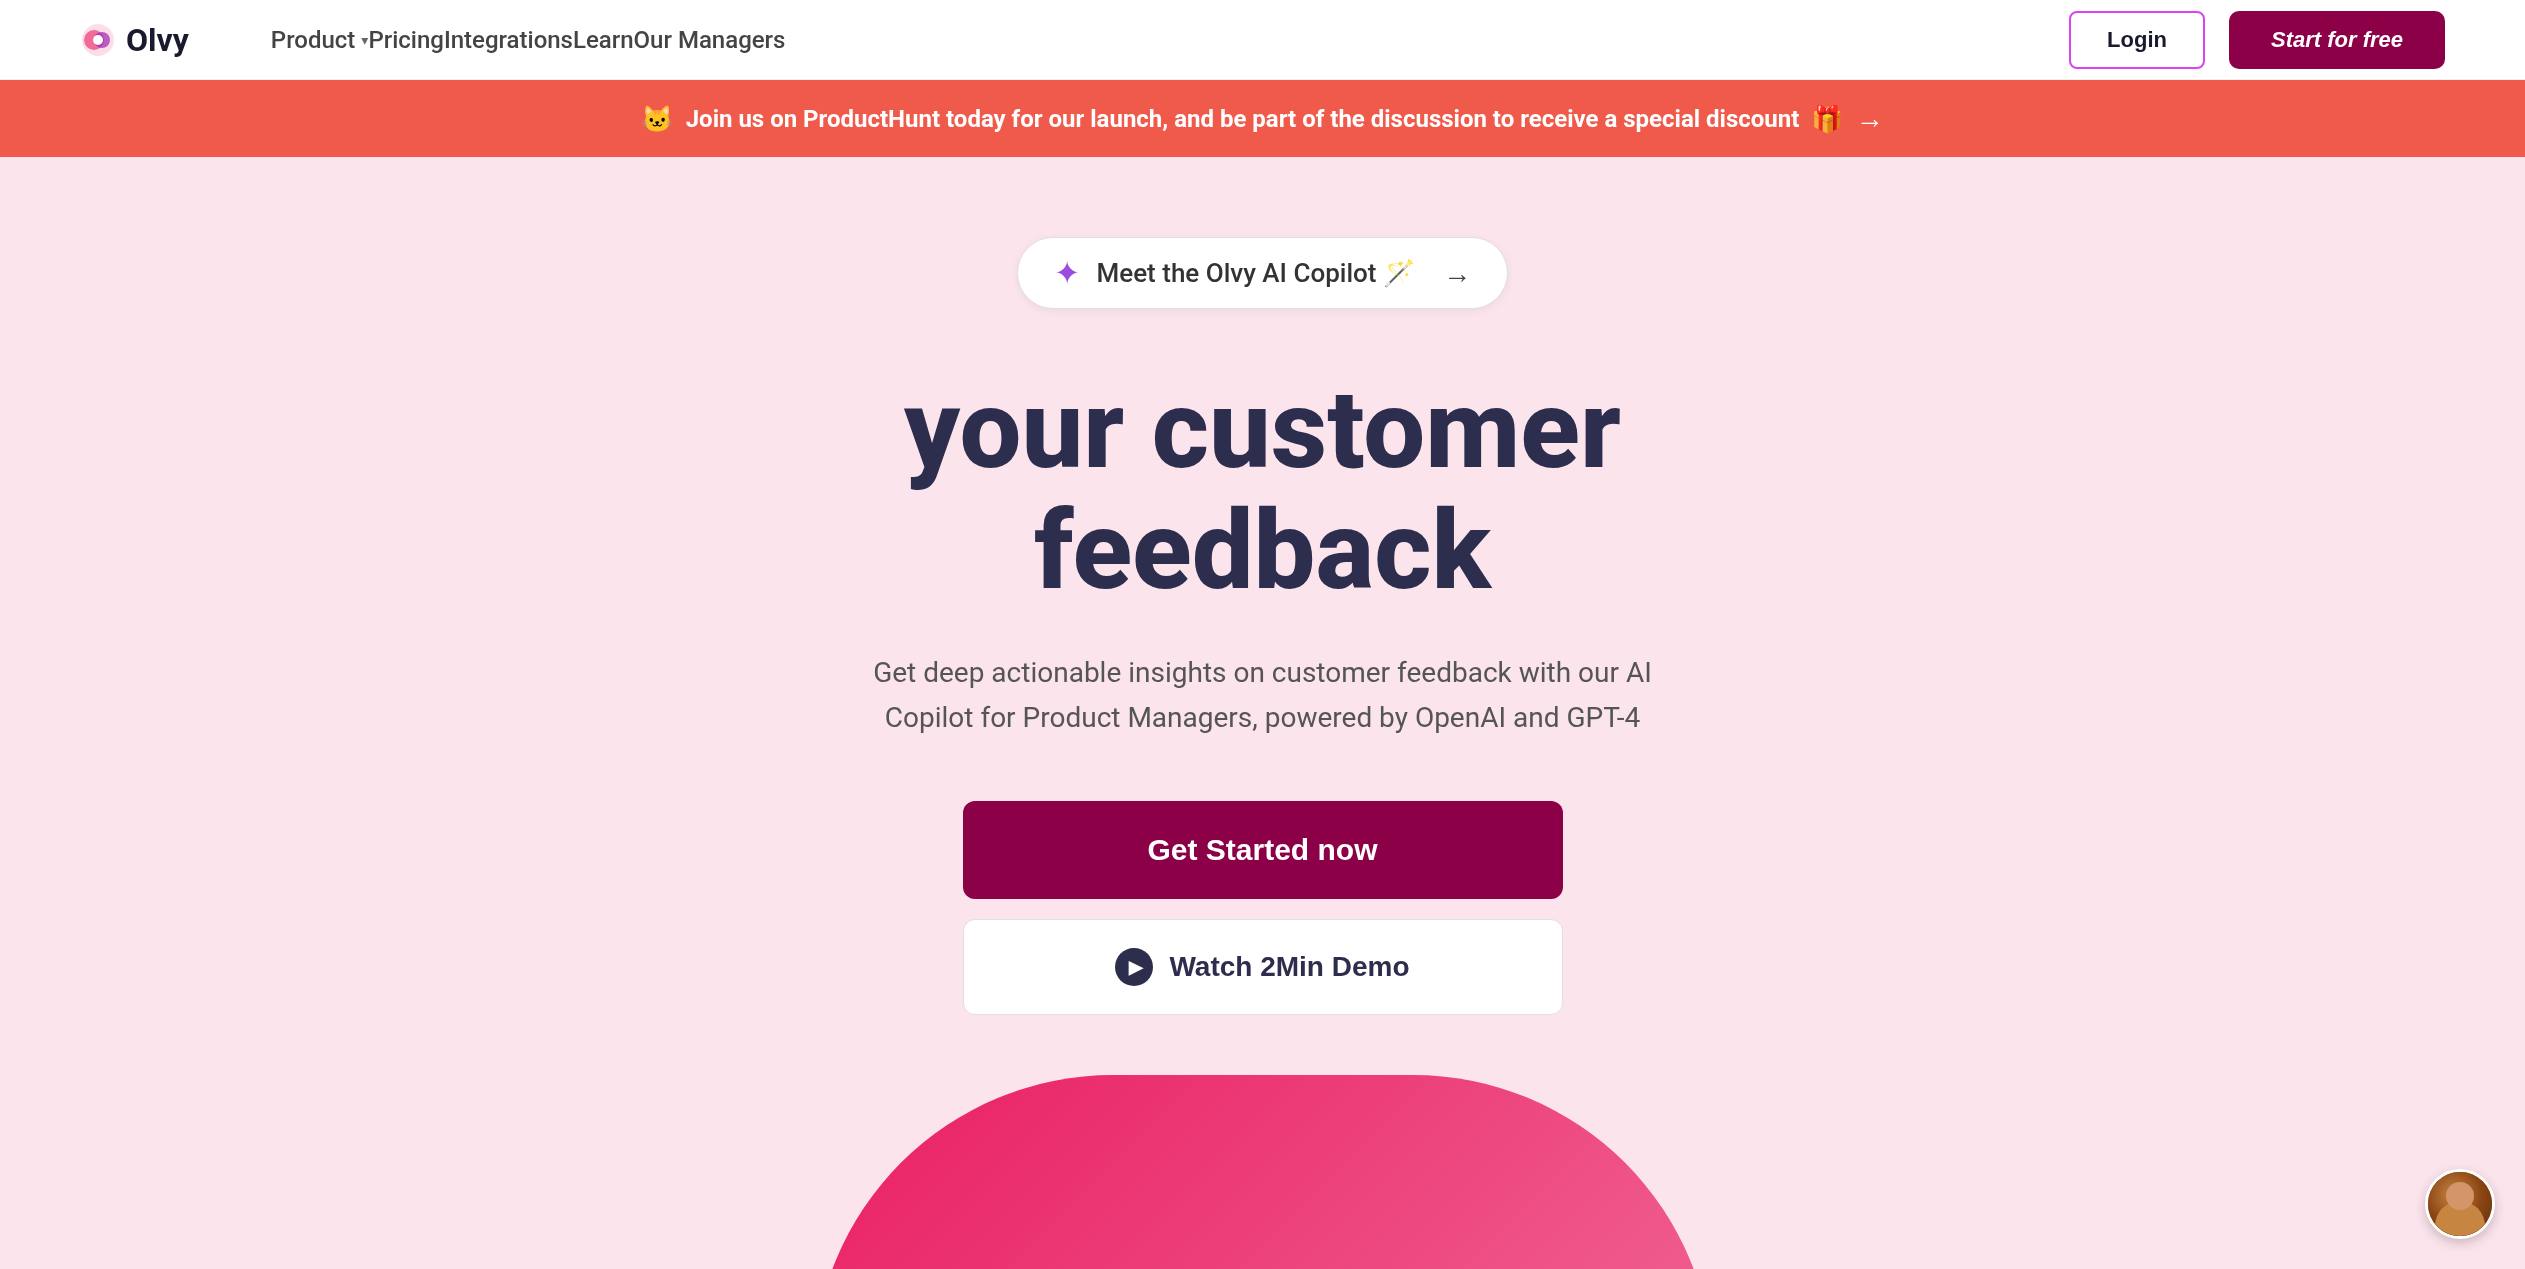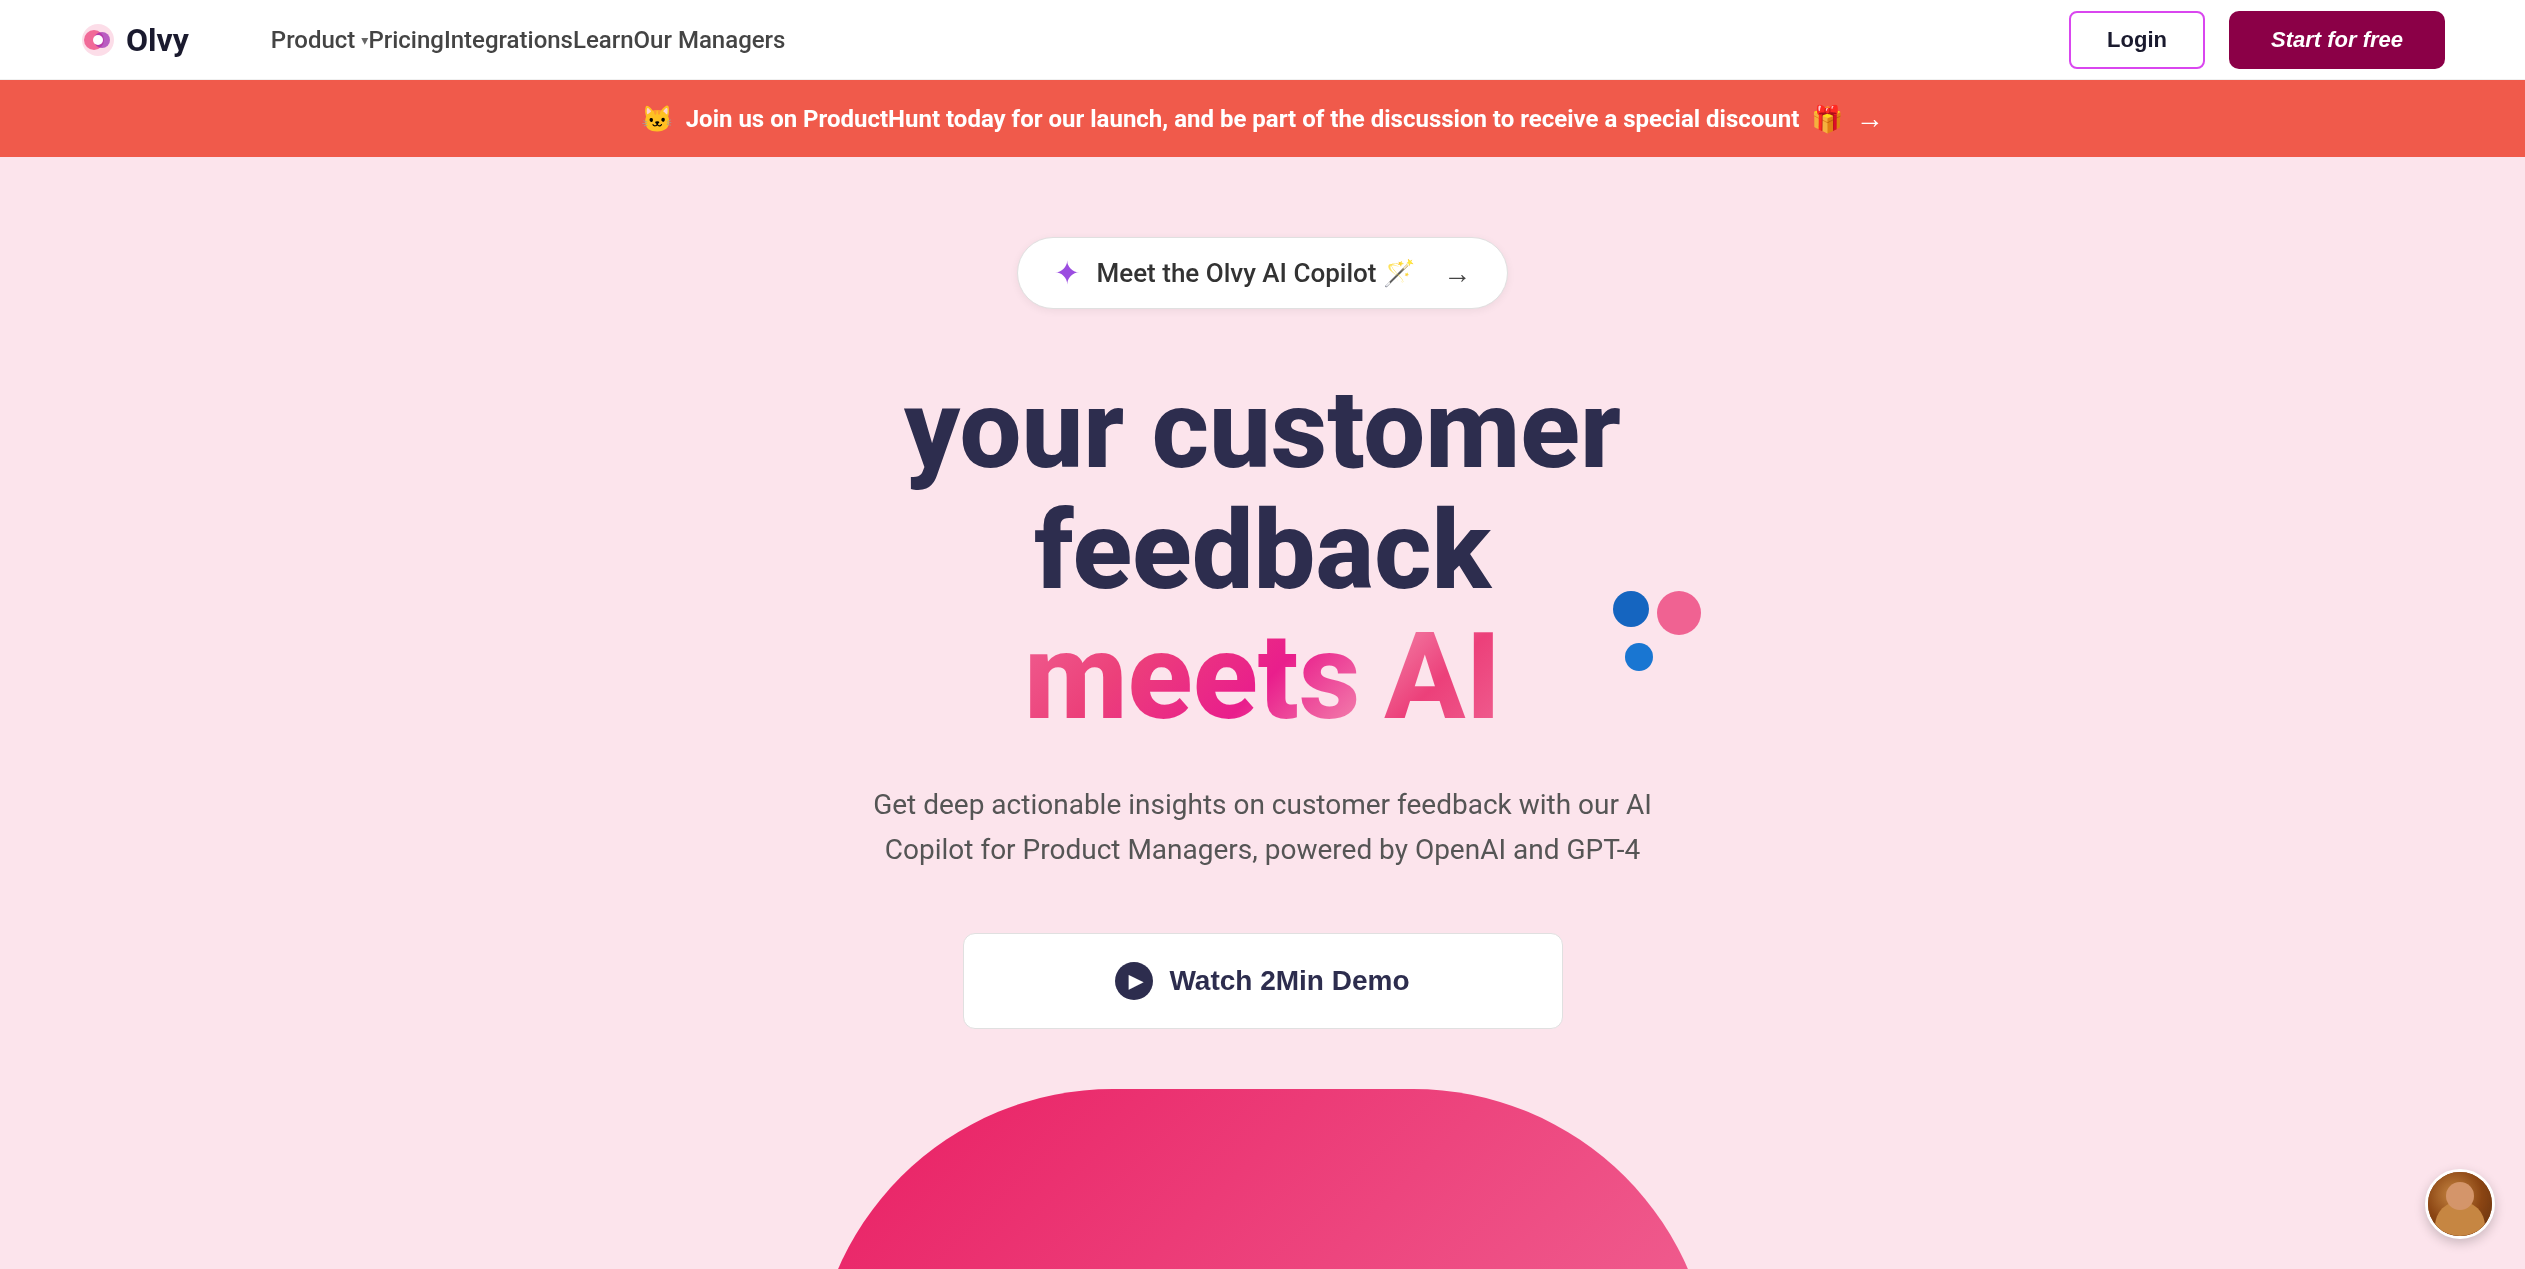--- a/index.html
+++ b/index.html
@@ -419,37 +419,26 @@
 
   <div class="ai-badge">
     <span class="ai-badge-sparkle">✦</span>
     <span class="ai-badge-text">Meet the Olvy AI Copilot 🪄</span>
     <span class="ai-badge-arrow">→</span>
   </div>
 
   <div class="hero-headline">
     <span class="headline-top">your customer</span>
     <span class="headline-top">feedback</span>
-    <div class="headline-meets-ai">
-      <span class="headline-meets">meets</span>
-      <span class="headline-ai">AI</span>
-
-      <div class="ai-dots">
-        <div class="dots-row1">
-          <div class="dot-blue"></div>
-          <div class="dot-pink-large"></div>
-        </div>
-        <div class="dot-blue-small"></div>
-      </div>
-    </div>
   </div>
 
   <p class="hero-subtext">Get deep actionable insights on customer feedback with our AI Copilot for Product Managers, powered by OpenAI and GPT-4</p>
 
   <div class="cta-buttons">
+    <button class="btn-get-started">Get Started now</button>
     <button class="btn-watch-demo">
       <div class="play-icon">
         <span class="play-triangle">▶</span>
       </div>
       <span>Watch 2Min Demo</span>
     </button>
   </div>
 
   <div class="bottom-dome"></div>
 

